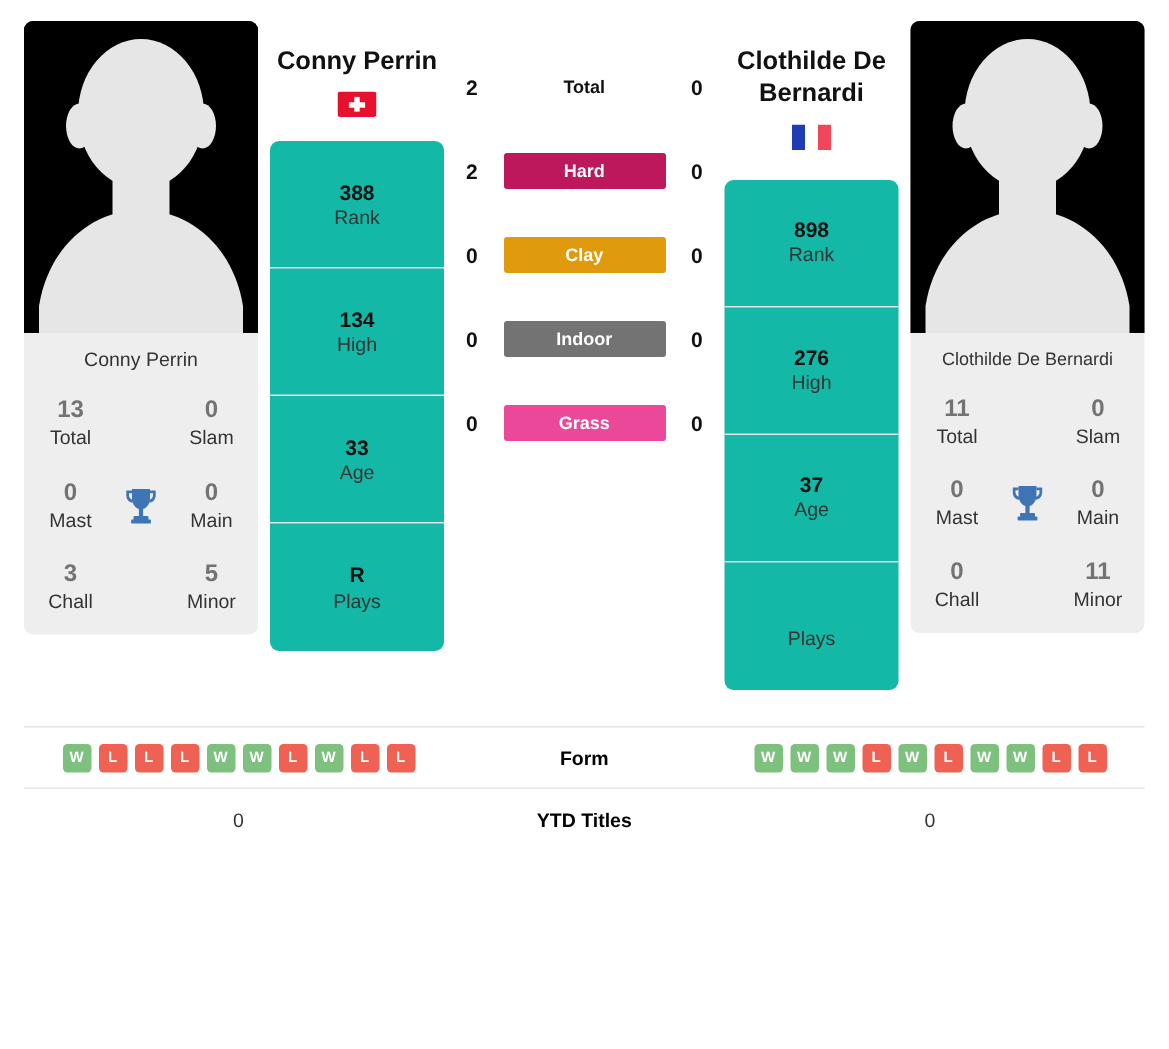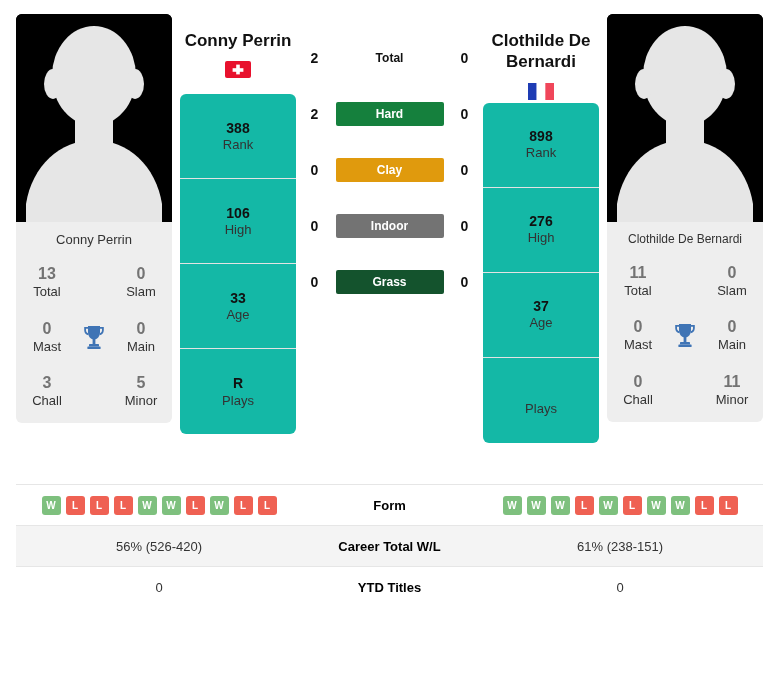--- a/index.html
+++ b/index.html
@@ -280,21 +280,21 @@
         <rect width="26" height="17" rx="2" fill="#e8112d"></rect>
         <rect x="11.2" y="3.6" width="3.6" height="9.8" fill="#ffffff"></rect>
         <rect x="7.6" y="7.2" width="10.8" height="3.6" fill="#ffffff"></rect>
       </svg>
       <div class="rank-card">
         <div class="rank-cell">
           <div class="v">388</div>
           <div class="l">Rank</div>
         </div>
         <div class="rank-cell">
-          <div class="v">106</div>
+          <div class="v">134</div>
           <div class="l">High</div>
         </div>
         <div class="rank-cell">
           <div class="v">33</div>
           <div class="l">Age</div>
         </div>
         <div class="rank-cell">
           <div class="v">R</div>
           <div class="l">Plays</div>
         </div>
@@ -304,52 +304,52 @@
     <div class="h2h">
 
       <div class="h2h-row">
         <div class="score">2</div>
         <div class="h2h-label-plain">Total</div>
         <div class="score">0</div>
       </div>
 
       <div class="h2h-row">
         <div class="score">2</div>
-        <div class="surf-pill" style="background:#15803d">Hard</div>
+        <div class="surf-pill" style="background:#be185d">Hard</div>
         <div class="score">0</div>
       </div>
 
       <div class="h2h-row">
         <div class="score">0</div>
         <div class="surf-pill" style="background:#e09a0d">Clay</div>
         <div class="score">0</div>
       </div>
 
       <div class="h2h-row">
         <div class="score">0</div>
         <div class="surf-pill" style="background:#737373">Indoor</div>
         <div class="score">0</div>
       </div>
 
       <div class="h2h-row">
         <div class="score">0</div>
-        <div class="surf-pill" style="background:#14532d">Grass</div>
+        <div class="surf-pill" style="background:#ec4899">Grass</div>
         <div class="score">0</div>
       </div>
 
     </div>
 
     <div class="mid-col right-mid">
       <div class="pname">Clothilde De Bernardi</div>
       <svg class="flag" viewBox="0 0 26 17">
         <rect x="0" y="0" width="8.67" height="17" fill="#1e3cb4"></rect>
         <rect x="8.67" y="0" width="8.66" height="17" fill="#ffffff"></rect>
         <rect x="17.33" y="0" width="8.67" height="17" fill="#f0465a"></rect>
       </svg>
-      <div class="rank-card" style="margin-top:3px">
+      <div class="rank-card" style="margin-top:20px">
         <div class="rank-cell">
           <div class="v">898</div>
           <div class="l">Rank</div>
         </div>
         <div class="rank-cell">
           <div class="v">276</div>
           <div class="l">High</div>
         </div>
         <div class="rank-cell">
           <div class="v">37</div>
@@ -442,25 +442,20 @@
               <div class="badge L">L</div>
               <div class="badge W">W</div>
               <div class="badge L">L</div>
               <div class="badge W">W</div>
               <div class="badge W">W</div>
               <div class="badge L">L</div>
               <div class="badge L">L</div>
             </div>
         </td>
       </tr>
-      <tr class="shaded">
-        <td>56% (526-420)</td>
-        <td class="lbl">Career Total W/L</td>
-        <td>61% (238-151)</td>
-      </tr>
       <tr>
         <td>0</td>
         <td class="lbl">YTD Titles</td>
         <td>0</td>
       </tr>
     </tbody>
   </table>
 
 </div>
 

